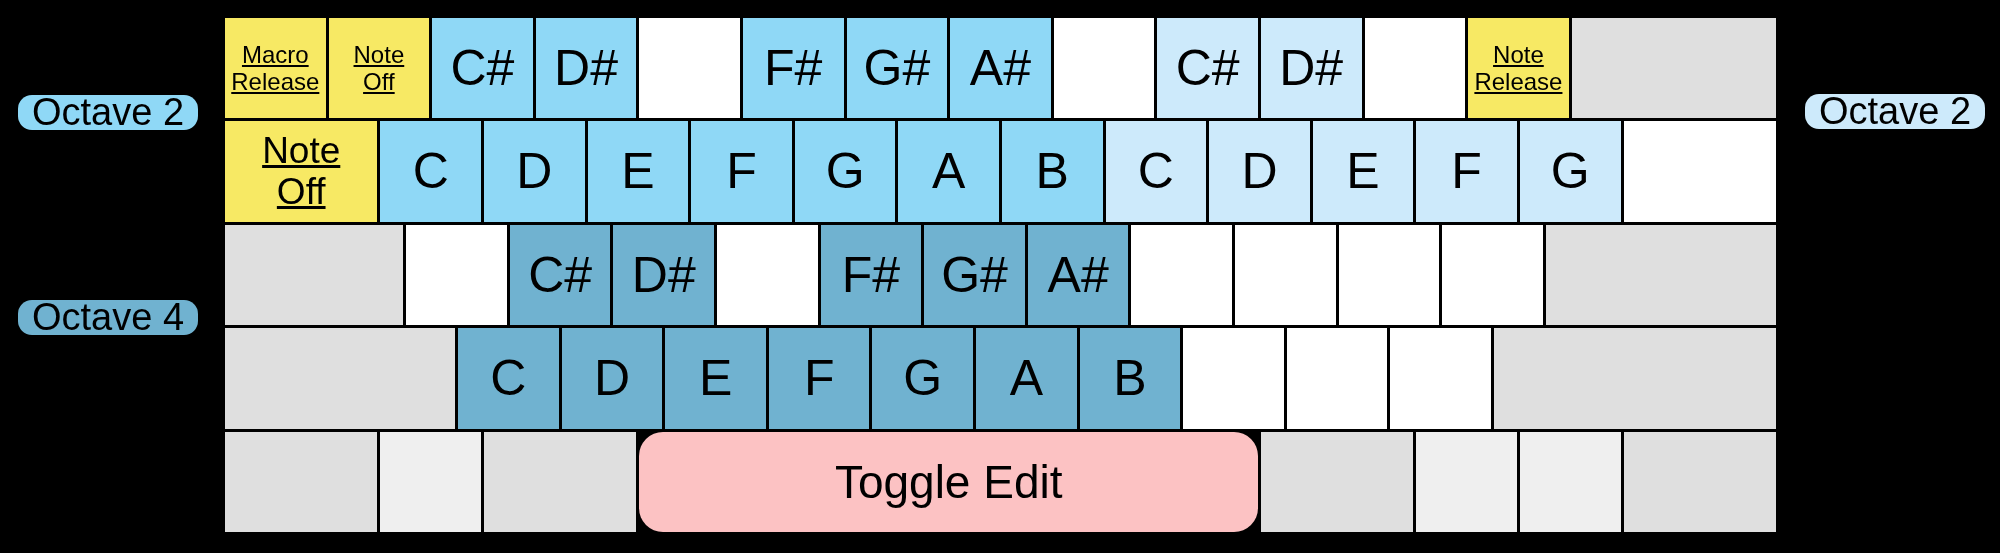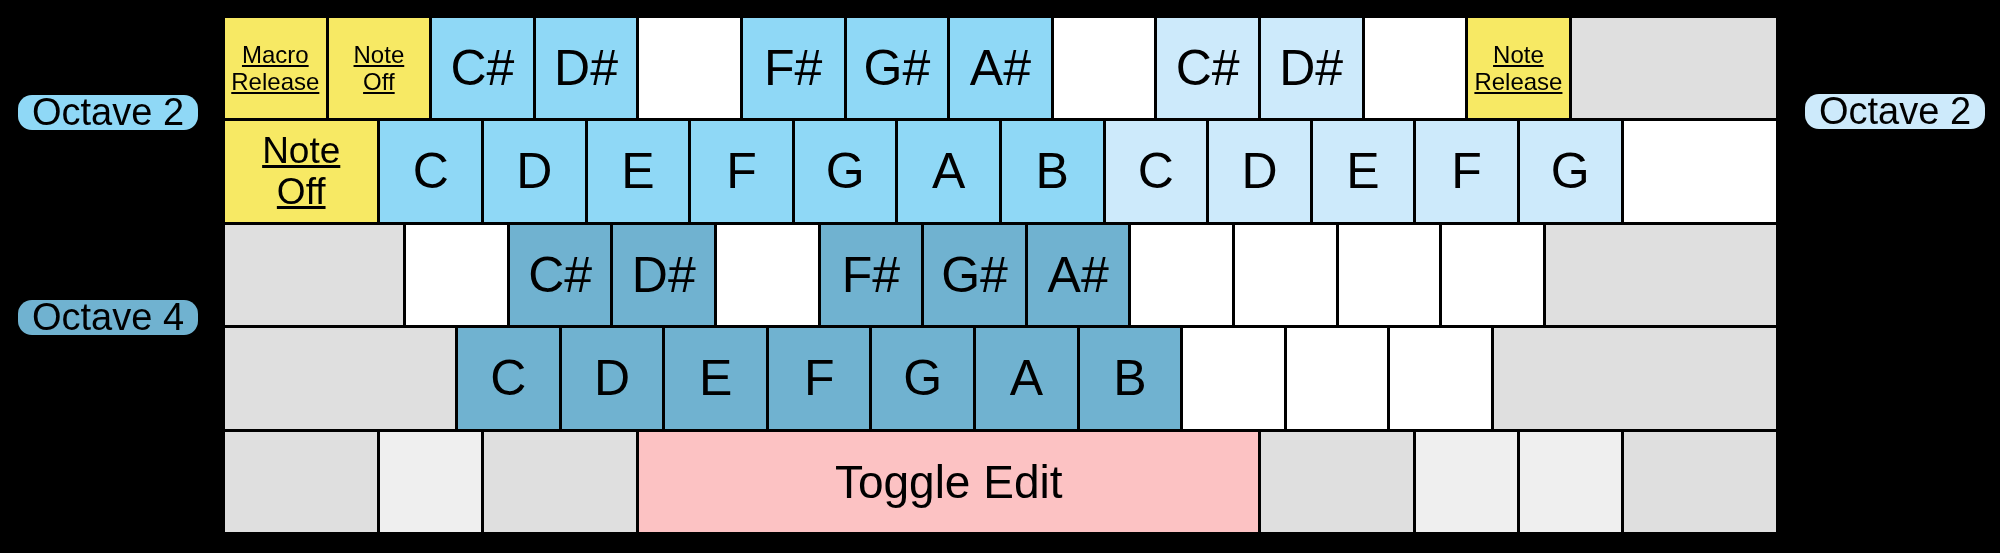--- a/index.html
+++ b/index.html
@@ -113,19 +113,19 @@
       <div class="key c-oct1 t-note" style="flex: 1 1 0px;">B</div>
       <div class="key c-white" style="flex: 1 1 0px;"></div>
       <div class="key c-white" style="flex: 1 1 0px;"></div>
       <div class="key c-white" style="flex: 1 1 0px;"></div>
       <div class="key c-gray" style="flex: 2.75 2.75 5.25px;"></div>
     </div>
     <div class="kb-row">
       <div class="key c-gray" style="flex: 1.5 1.5 1.5px;"></div>
       <div class="key c-gray_light" style="flex: 1 1 0px;"></div>
       <div class="key c-gray" style="flex: 1.5 1.5 1.5px;"></div>
-      <div class="key c-pink t-toggle" style="flex: 6 6 15px;">Toggle Edit</div>
+      <div class="key c-pink t-toggle" style="flex: 6 6 15px; border-radius: 24px;">Toggle Edit</div>
       <div class="key c-gray" style="flex: 1.5 1.5 1.5px;"></div>
       <div class="key c-gray_light" style="flex: 1 1 0px;"></div>
       <div class="key c-gray_light" style="flex: 1 1 0px;"></div>
       <div class="key c-gray" style="flex: 1.5 1.5 1.5px;"></div>
     </div>
   </div>
 
 </body></html>

